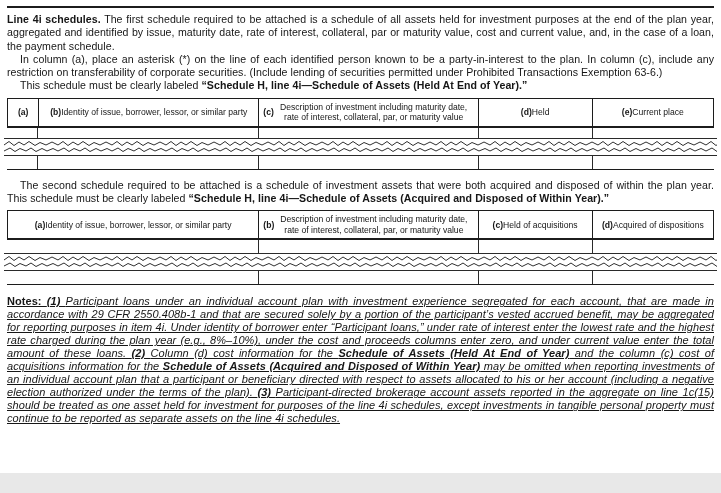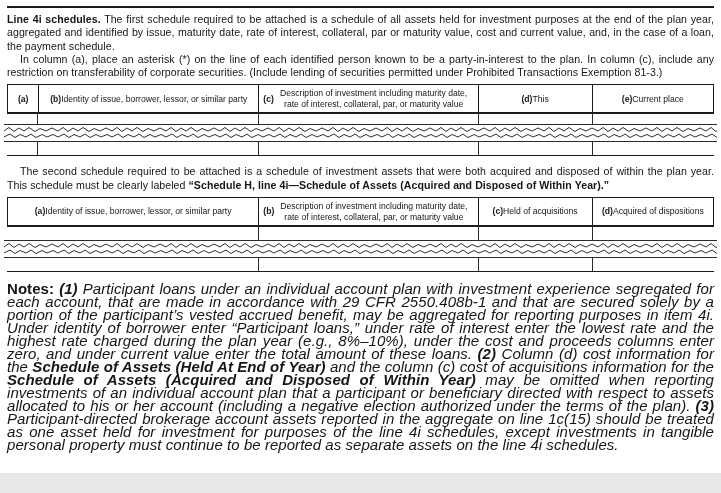--- a/index.html
+++ b/index.html
@@ -53,50 +53,52 @@
   .t1 .cc{width:31.1%;}
   .t1 .cd{width:16.2%;}
   .t1 .ce{width:17.2%;}
   
   .t2 .ca{width:35.5%;}
   .t2 .cb{width:31.1%;}
   .t2 .cc{width:16.2%;}
   .t2 .cd{width:17.2%;}
 
   .notes{
-    margin:10px 0 12px 0;font-size:15px;line-height:13px;text-align:justify;
+    margin:10px 0 12px 0;font-size:11px;line-height:13px;text-align:justify;
     letter-spacing:.05px;
+    text-decoration:underline;
   }
 </style>
 </head>
 <body>
 
 <div class="page">
 
   <div class="top-rule"></div>
 
   <p class="para"><span class="s-b">Line 4i schedules.</span><span class="s-n"> The first schedule required to be attached is a schedule of all assets held for investment purposes at the end of the plan year, aggregated and identified by issue, maturity date, rate of interest, collateral, par or maturity value, cost and current value, and, in the case of a loan, the payment schedule.</span></p>
-  <p class="para indent"><span class="s-n">In column (a), place an asterisk (*) on the line of each identified person known to be a party-in-interest to the plan. In column (c), include any restriction on transferability of corporate securities. (Include lending of securities permitted under Prohibited Transactions Exemption 81-3.)</span></p>
+  <p class="para indent"><span class="s-n">In column (a), place an asterisk (*) on the line of each identified person known to be a party-in-interest to the plan. In column (c), include any restriction on transferability of corporate securities. (Include lending of securities permitted under Prohibited Transactions Exemption 63-6.)</span></p>
+  <p class="para indent"><span class="s-n">This schedule must be clearly labeled </span><span class="s-b">“Schedule H, line 4i—Schedule of Assets (Held At End of Year).”</span></p>
 
   <div class="schedule-table t1">
     <div class="hdr-row">
       <div class="hdr-cell ca">
           <span class="s-b">(a)</span>
         </div>
       <div class="hdr-cell cb">
           <span class="s-b">(b)</span>
           <span class="s-n"> Identity of issue, borrower, lessor, or similar party</span>
         </div>
       <div class="hdr-cell cc">
           <span class="s-b">(c)</span>
           <span class="s-n"> Description of investment including maturity date, rate of interest, collateral, par, or maturity value</span>
         </div>
       <div class="hdr-cell cd">
           <span class="s-b">(d)</span>
-          <span class="s-n"> This</span>
+          <span class="s-n"> Held</span>
         </div>
       <div class="hdr-cell ce">
           <span class="s-b">(e)</span>
           <span class="s-n"> Current place</span>
         </div>
     </div>
     <div class="body-row row-upper">
       <div class="body-cell ca"></div>
       <div class="body-cell cb"></div>
       <div class="body-cell cc"></div>

